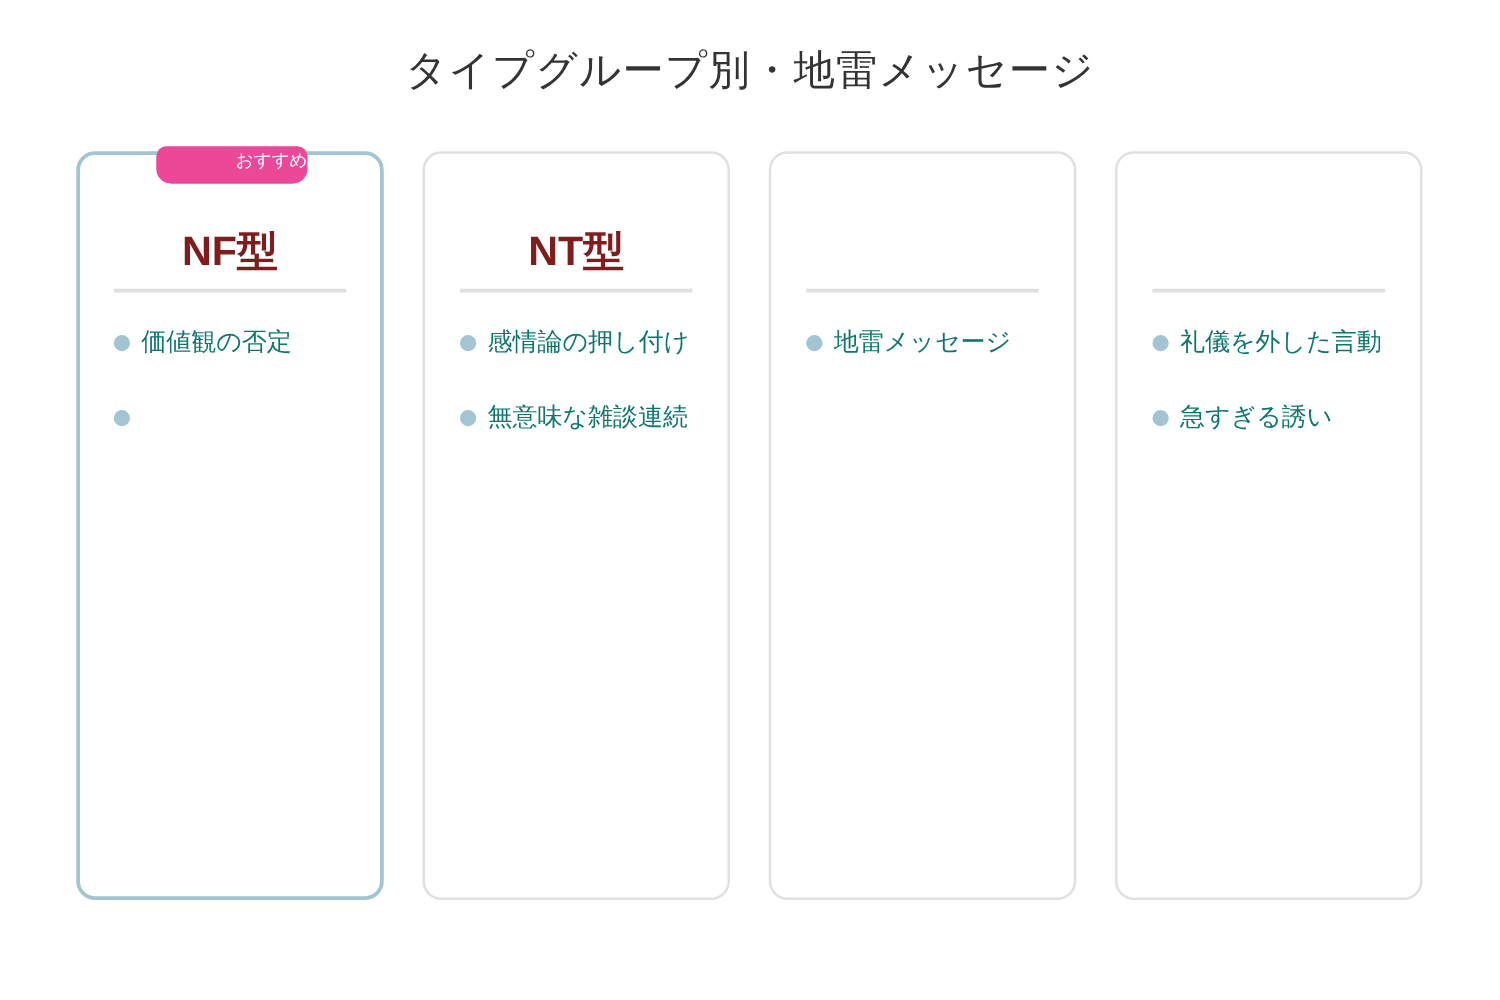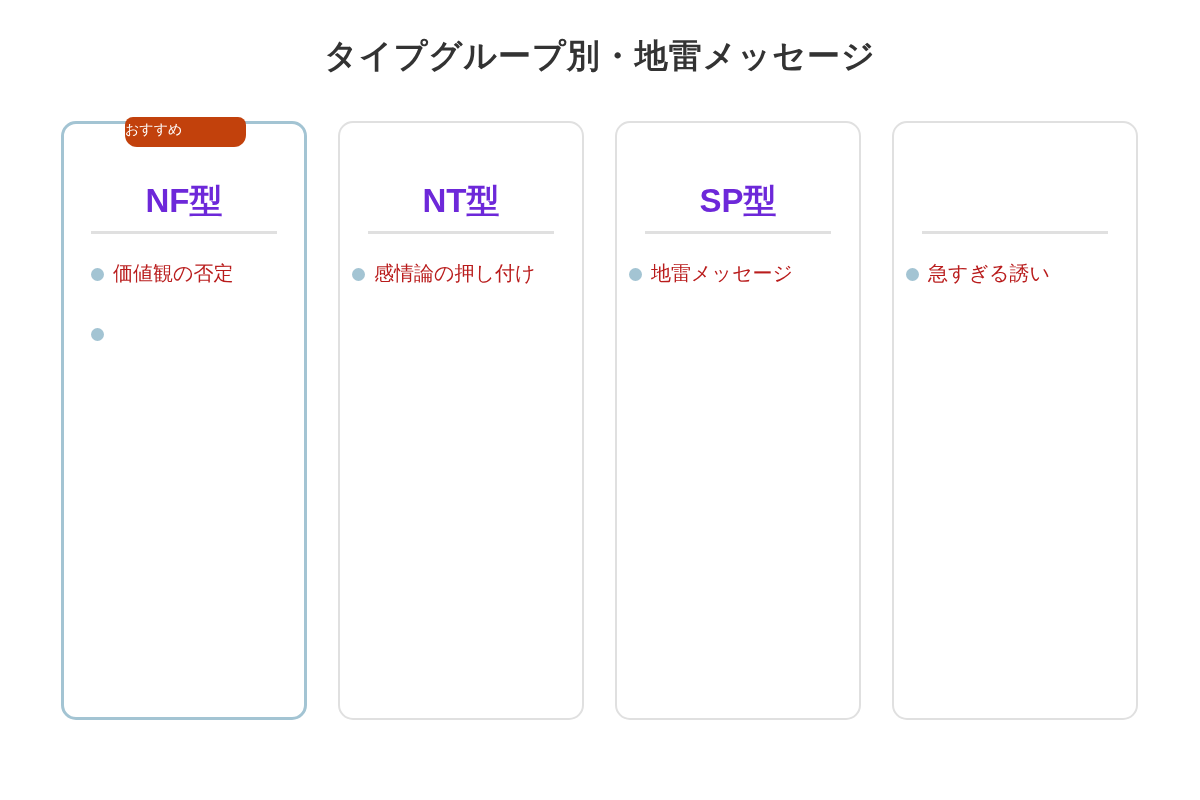--- a/index.html
+++ b/index.html
@@ -1,48 +1,48 @@
 <!DOCTYPE html>
 <html><head>
   <meta charset="utf-8">
   <style>
     * { box-sizing: border-box; margin: 0; padding: 0; }
     html, body { width: 1200px; height: 800px; background: #ffffff; overflow: hidden; }
     body { font-family: "DejaVu Sans", "Liberation Sans", sans-serif; color: #333333; position: relative; }
     .page-title {
       position: absolute; left: 0; top: 34px; width: 1200px;
-      text-align: center; font-size: 33px; font-weight: bold; color: #333333;
+      text-align: center; font-size: 33px; font-weight: normal; color: #333333;
       letter-spacing: 1px;
     }
     .card {
       position: absolute; top: 121px; width: 246px; height: 599px;
       border: 2px solid #e0e0e0; border-radius: 15px; background: #ffffff;
     }
     .card.featured { border: 3px solid #a3c4d3; }
     .badge {
       position: absolute; left: 61px; top: -7px; width: 121px; height: 30px;
-      background: #c2410c; border-radius: 0 0 12px 12px;
-      color: #ffffff; font-size: 14px; text-align: left; line-height: 24px;
+      background: #ec4899; border-radius: 0 0 12px 12px;
+      color: #ffffff; font-size: 14px; text-align: right; line-height: 24px;
       border-top-left-radius: 8px; border-top-right-radius: 8px;
     }
     .card-title {
       position: absolute; left: 0; top: 56px; width: 100%;
-      text-align: center; font-size: 33px; font-weight: bold; color: #6d28d9;
+      text-align: center; font-size: 33px; font-weight: bold; color: #7f1d1d;
       font-family: "Liberation Sans", "DejaVu Sans", sans-serif;
     }
     .card.featured .card-title { top: 55px; }
     .divider {
       position: absolute; left: 28px; right: 28px; top: 108px; height: 3px; background: #e0e0e0;
     }
     .card.featured .divider { left: 27px; right: 27px; top: 107px; }
-    .items { position: absolute; left: 12px; top: 135px; width: 260px; list-style: none; }
+    .items { position: absolute; left: 28px; top: 135px; width: 260px; list-style: none; }
     .card.featured .items { left: 27px; top: 134px; }
     .item { display: flex; align-items: center; height: 30px; margin-bottom: 30px; white-space: nowrap; }
     .dot { width: 13px; height: 13px; border-radius: 50%; background: #a3c4d3; margin-right: 9px; flex: 0 0 13px; margin-top: 2px; }
-    .item-text { font-size: 20px; color: #b91c1c; }
+    .item-text { font-size: 20px; color: #0f766e; }
   </style>
 </head>
 <body>
 
 <h1 class="page-title">タイプグループ別・地雷メッセージ</h1>
 
 <div class="card featured" style="left:61px;">
   <div class="badge">おすすめ</div>
   <div class="card-title">NF型</div>
   <div class="divider"></div>
@@ -58,35 +58,42 @@
 </div>
 
 <div class="card" style="left:338px;padding-left:12px;">
   <div class="card-title">NT型</div>
   <div class="divider"></div>
   <ul class="items">
     <li class="item">
         <span class="dot"></span>
         <span class="item-text">感情論の押し付け</span>
       </li>
+    <li class="item">
+        <span class="dot"></span>
+        <span class="item-text">無意味な雑談連続</span>
+      </li>
   </ul>
 </div>
 
 <div class="card" style="left:615px;">
-  <div class="card-title">SP型</div>
   <div class="divider"></div>
   <ul class="items">
     <li class="item">
         <span class="dot"></span>
         <span class="item-text">地雷メッセージ</span>
       </li>
   </ul>
 </div>
 
 <div class="card" style="left:892px;">
   <div class="divider"></div>
   <ul class="items">
     <li class="item">
         <span class="dot"></span>
+        <span class="item-text">礼儀を外した言動</span>
+      </li>
+    <li class="item">
+        <span class="dot"></span>
         <span class="item-text">急すぎる誘い</span>
       </li>
   </ul>
 </div>
 
 </body></html>

